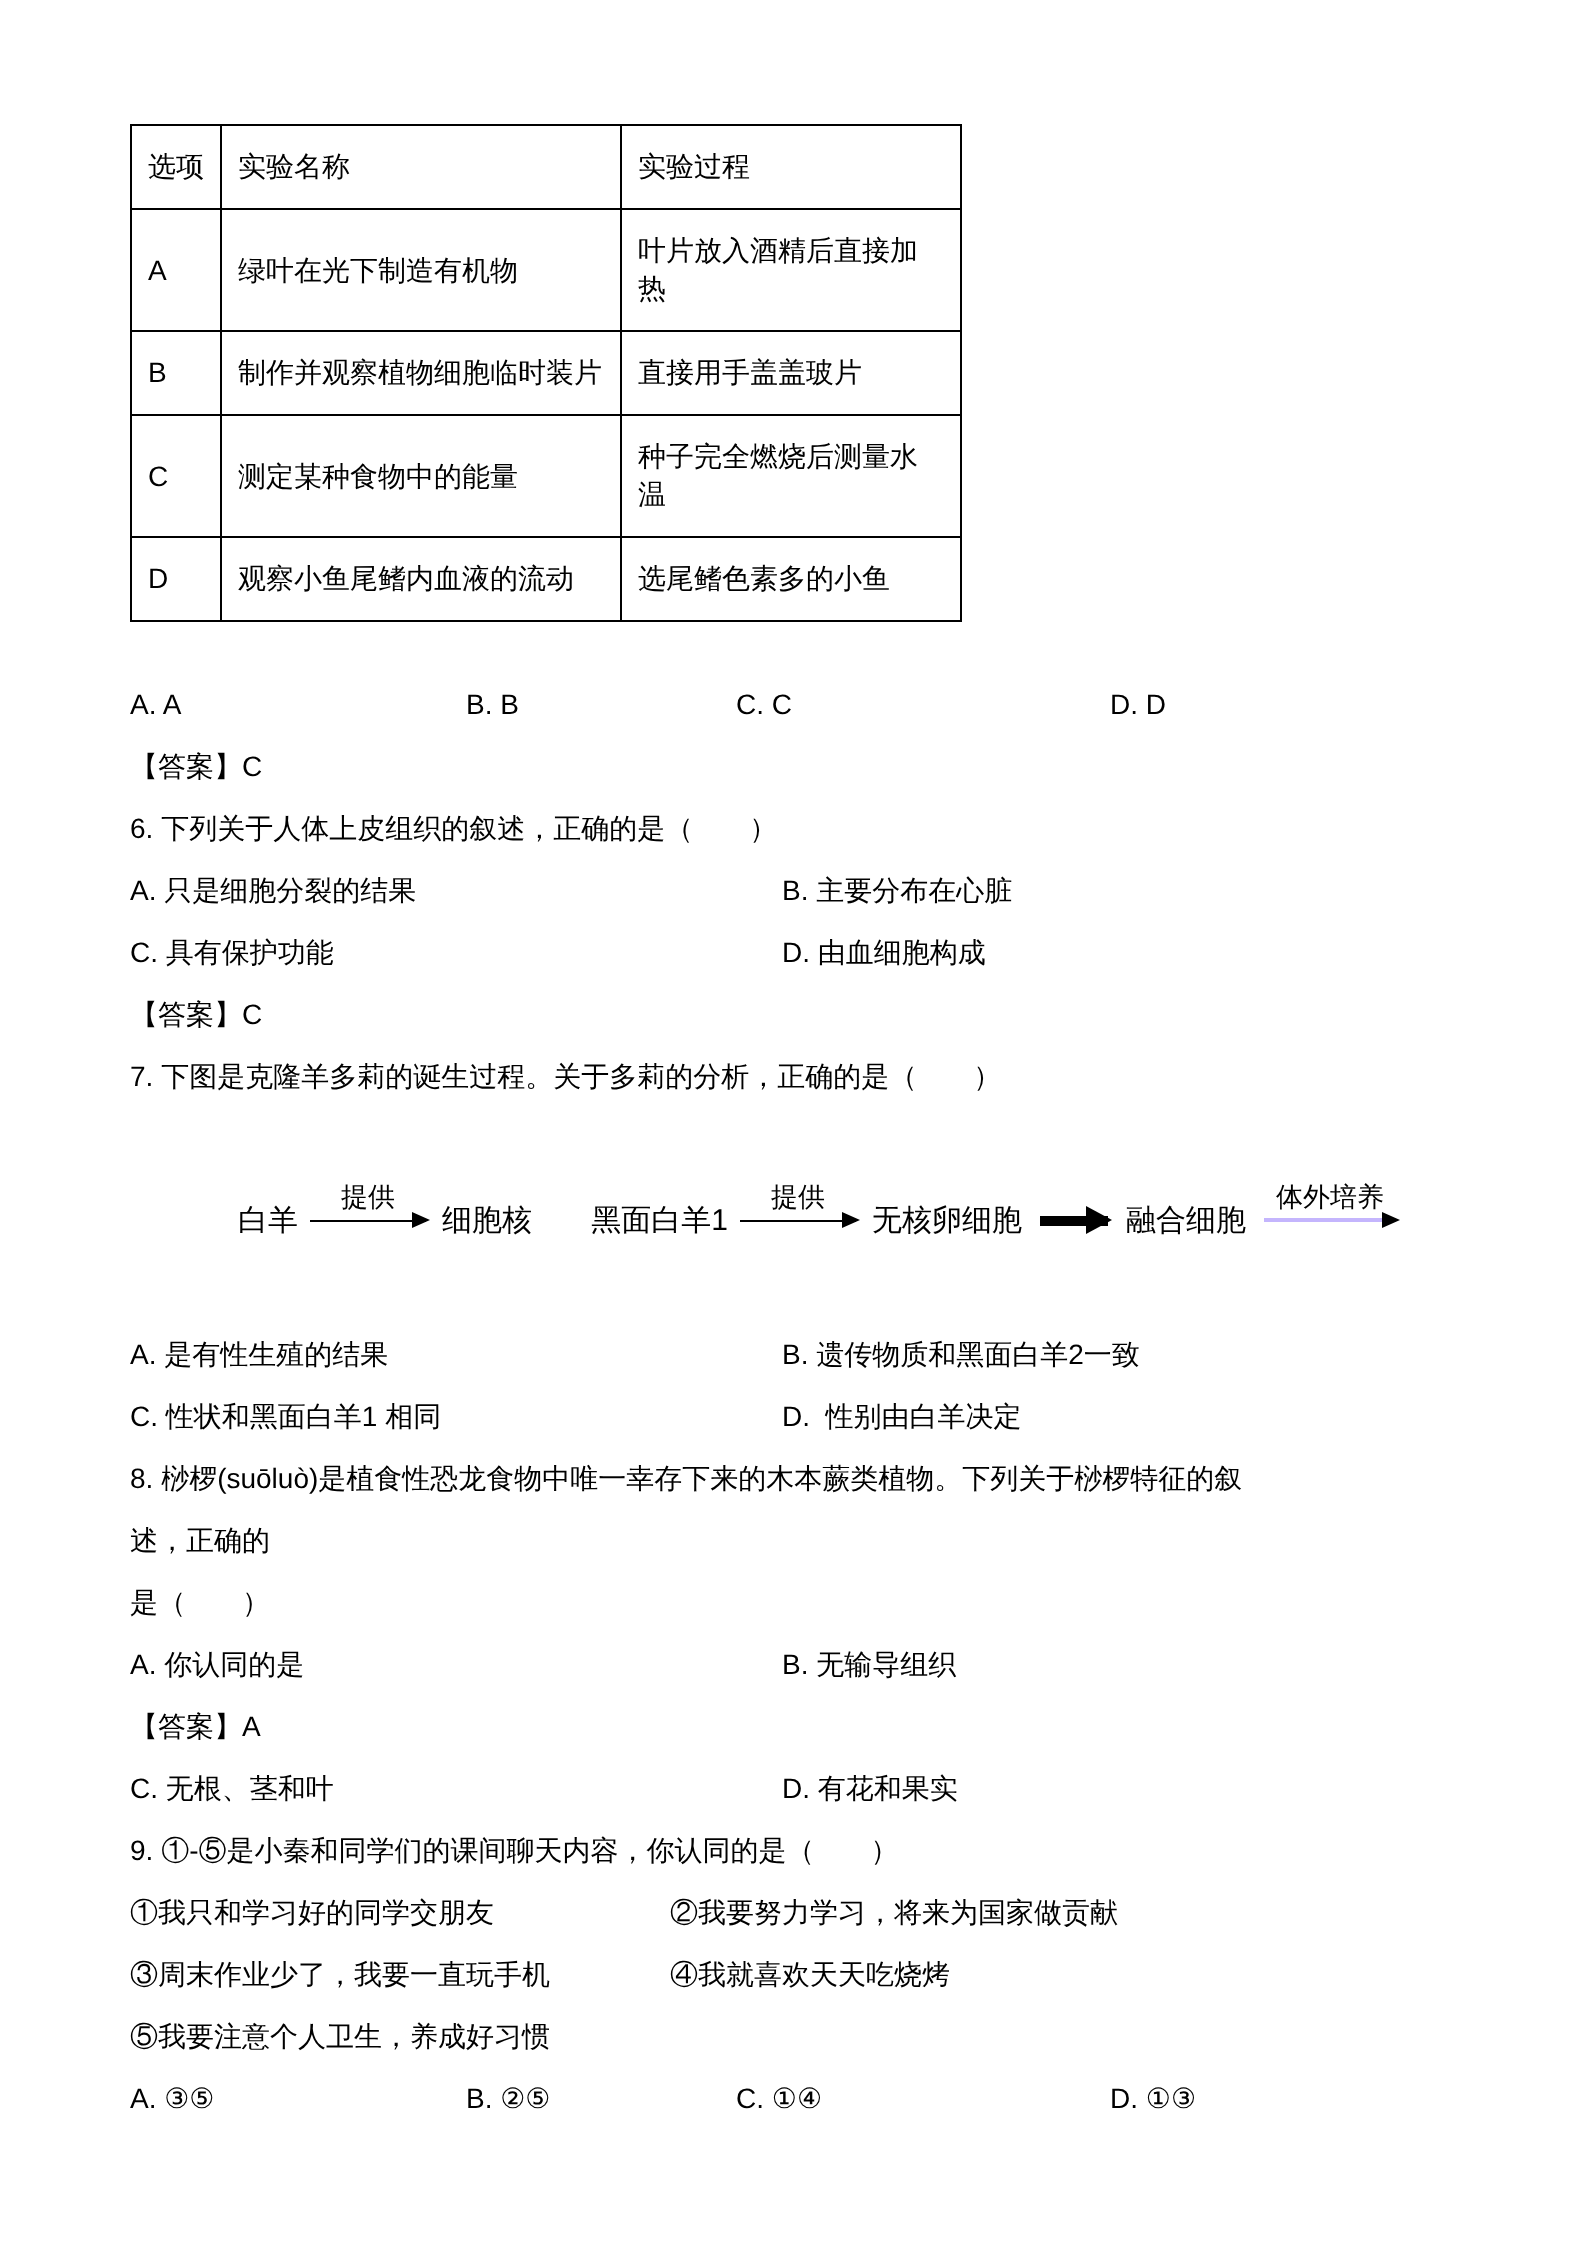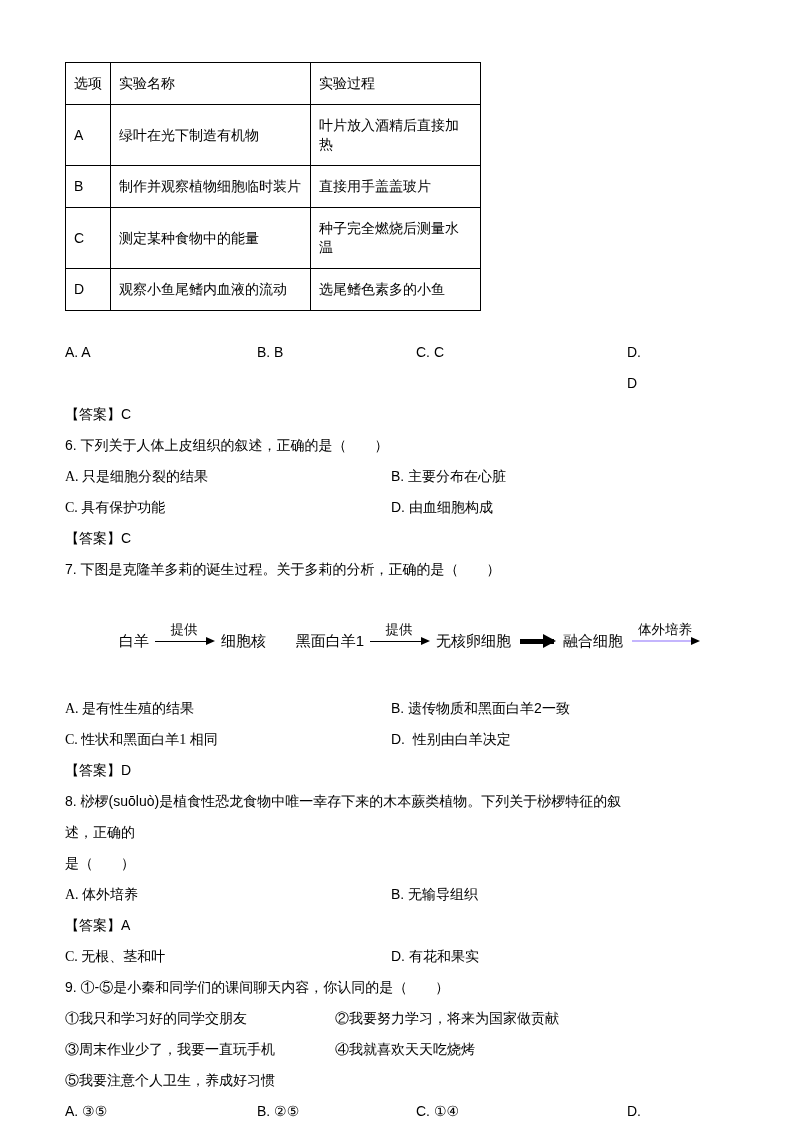--- a/index.html
+++ b/index.html
@@ -16,22 +16,22 @@
     padding: 11px 8px; line-height: 19px; font-size: 14px; vertical-align: middle;
     white-space: pre-wrap;
   }
   .c-opt  { width: 45px;  }
   .c-name { width: 200px; }
   .c-proc { width: 170px; }
   
   .line { line-height: 31px; white-space: pre-wrap; }
   .line span { white-space: pre-wrap; }
   .row2 { display: flex; }
-  .row2 .colA { width: 326px; flex: 0 0 auto; font-family: Liberation Serif, serif; }
-  .row4 { display: flex; gap: 24px; }
+  .row2 .colA { width: 326px; flex: 0 0 auto; }
+  .row4 { display: flex; }
   .row4 .w1 { width: 168px; flex: 0 0 auto; }
   .row4 .w2 { width: 135px; flex: 0 0 auto; }
   .row4 .w3 { width: 187px; flex: 0 0 auto; }
   .itemrow { display: flex; }
   .itemrow .colI { width: 270px; flex: 0 0 auto; }
   
   .diagram { display: flex; align-items: center; margin: 12px 0 8px 4px; height: 88px; }
   .d-left  { display: flex; flex-direction: row; gap: 18px; }
   .d-row   { display: flex; align-items: center; }
   .d-src   { display: inline-block; width: 80px; text-align: right; white-space: nowrap; font-size: 15px; }
@@ -140,26 +140,25 @@
   </div>
 
   <div class="line row2">
     <span class="colA">A. 是有性生殖的结果</span>
     <span class="colB">B. 遗传物质和黑面白羊2一致</span>
   </div>
   <div class="line row2">
     <span class="colA">C. 性状和黑面白羊1 相同</span>
     <span class="colB">D.  性别由白羊决定</span>
   </div>
-  <div class="line">【答案】D</div>
 
   <div class="line">8. 桫椤(suōluò)是植食性恐龙食物中唯一幸存下来的木本蕨类植物。下列关于桫椤特征的叙述，正确的</div>
   <div class="line">是（　　）</div>
   <div class="line row2">
-    <span class="colA">A. 体外培养</span>
+    <span class="colA">A. 你认同的是</span>
     <span class="colB">B. 无输导组织</span>
   </div>
   <div class="line">【答案】A</div>
   <div class="line row2">
     <span class="colA">C. 无根、茎和叶</span>
     <span class="colB">D. 有花和果实</span>
   </div>
 
   <div class="line">9. ①-⑤是小秦和同学们的课间聊天内容，你认同的是（　　）</div>
   <div class="line itemrow">

